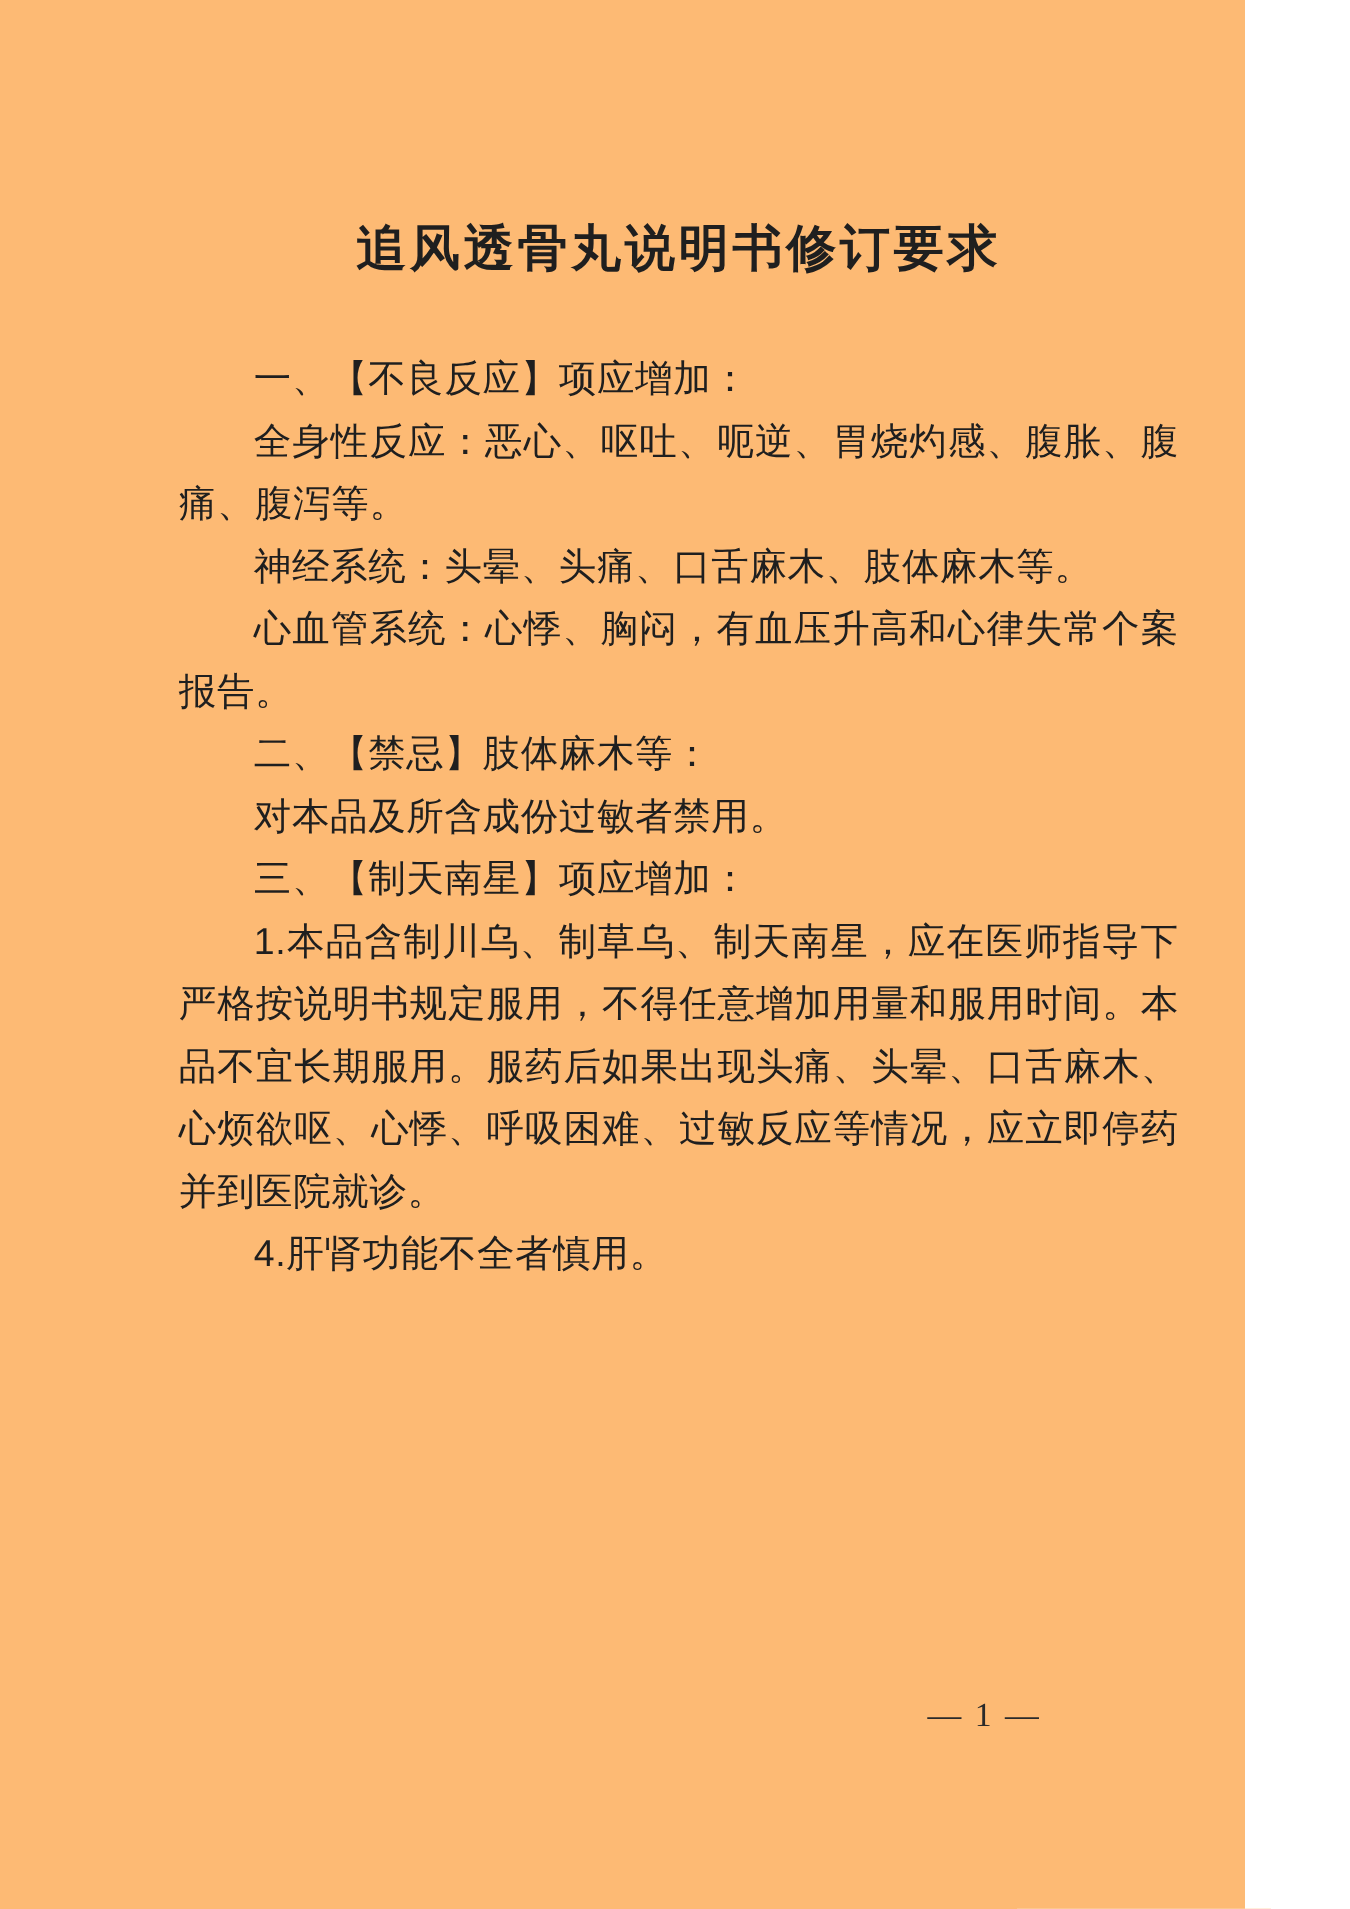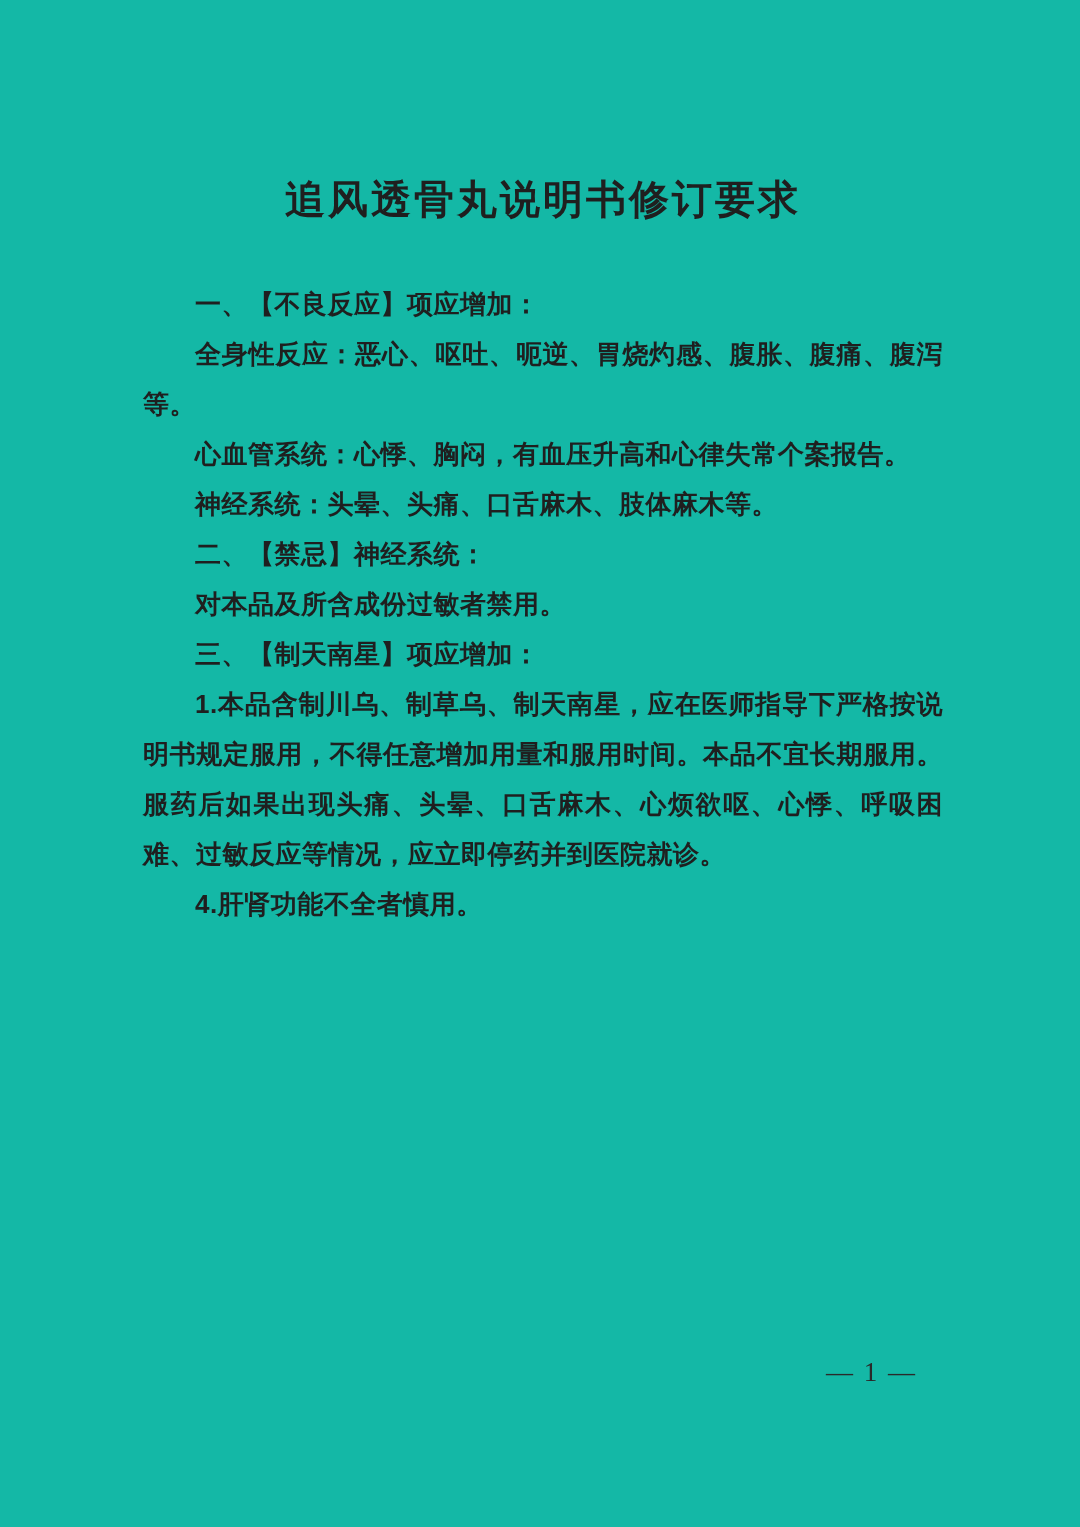--- a/index.html
+++ b/index.html
@@ -6,23 +6,23 @@
     margin: 0;
     padding: 0;
   }
   body {
     width: 1080px;
     height: 1527px;
     background: #ffffff;
   }
   .page {
     position: relative;
-    width: 1080px;
+    width: 996px;
     height: 1527px;
-    background: #14b8a6;
+    background: #fdba74;
     color: #1f1f1f;
     font-family: "Liberation Sans", sans-serif;
     overflow: hidden;
   }
   .content {
     position: absolute;
     left: 143px;
     top: 175px;
     width: 800px;
   }
@@ -30,23 +30,23 @@
     margin: 0 0 56px 0;
     font-size: 40px;
     line-height: 48px;
     font-weight: 700;
     letter-spacing: 3px;
     text-align: center;
     white-space: nowrap;
   }
   .body-text p {
     margin: 0;
-    font-size: 26px;
+    font-size: 30px;
     line-height: 50px;
-    font-weight: 700;
+    font-weight: 400;
     text-align: justify;
     text-indent: 2em;
     letter-spacing: 0.5px;
   }
   .page-footer {
     position: absolute;
     top: 1356px;
     right: 163px;
     font-family: "Liberation Serif", serif;
     font-size: 27px;
@@ -59,23 +59,23 @@
 </style>
 </head>
 <body>
 
 <div class="page">
   <div class="content">
     <h1 class="doc-title">追风透骨丸说明书修订要求</h1>
     <div class="body-text">
       <p>一、【不良反应】项应增加：</p>
       <p>全身性反应：恶心、呕吐、呃逆、胃烧灼感、腹胀、腹痛、腹泻等。</p>
+      <p>神经系统：头晕、头痛、口舌麻木、肢体麻木等。</p>
       <p>心血管系统：心悸、胸闷，有血压升高和心律失常个案报告。</p>
-      <p>神经系统：头晕、头痛、口舌麻木、肢体麻木等。</p>
-      <p>二、【禁忌】神经系统：</p>
+      <p>二、【禁忌】肢体麻木等：</p>
       <p>对本品及所含成份过敏者禁用。</p>
       <p>三、【制天南星】项应增加：</p>
       <p>1.本品含制川乌、制草乌、制天南星，应在医师指导下严格按说明书规定服用，不得任意增加用量和服用时间。本品不宜长期服用。服药后如果出现头痛、头晕、口舌麻木、心烦欲呕、心悸、呼吸困难、过敏反应等情况，应立即停药并到医院就诊。</p>
       <p>4.肝肾功能不全者慎用。</p>
     </div>
   </div>
   <div class="page-footer">— 1 —</div>
 </div>
 
 </body></html>

